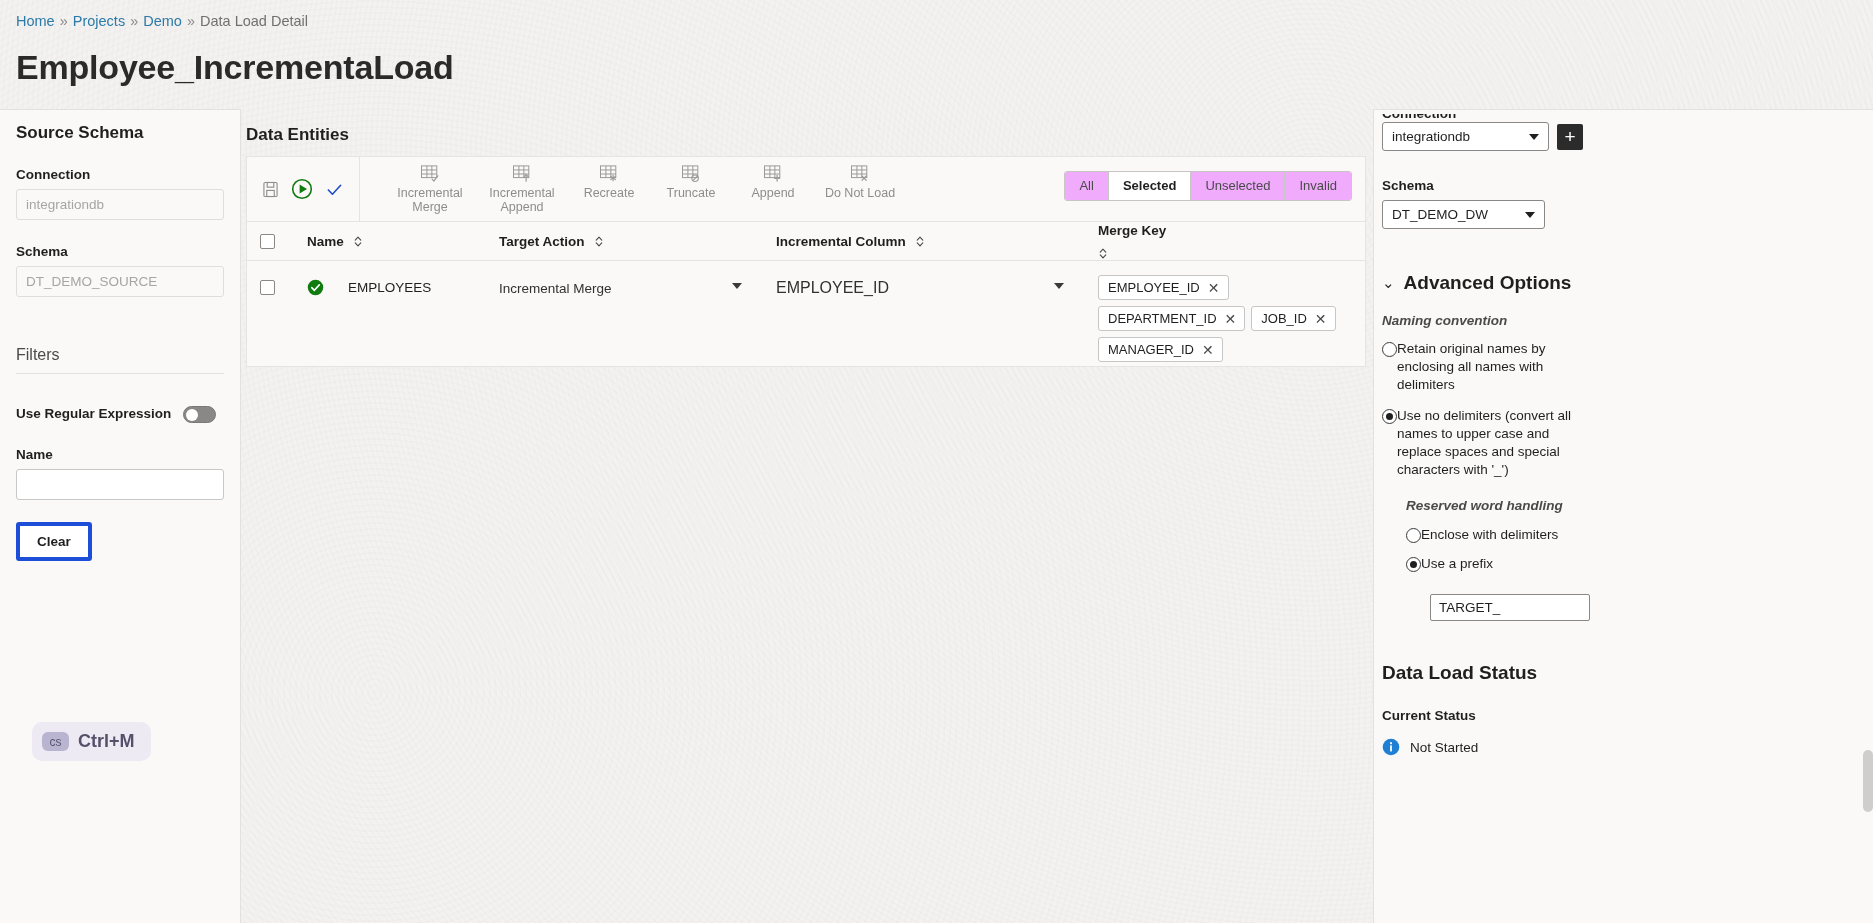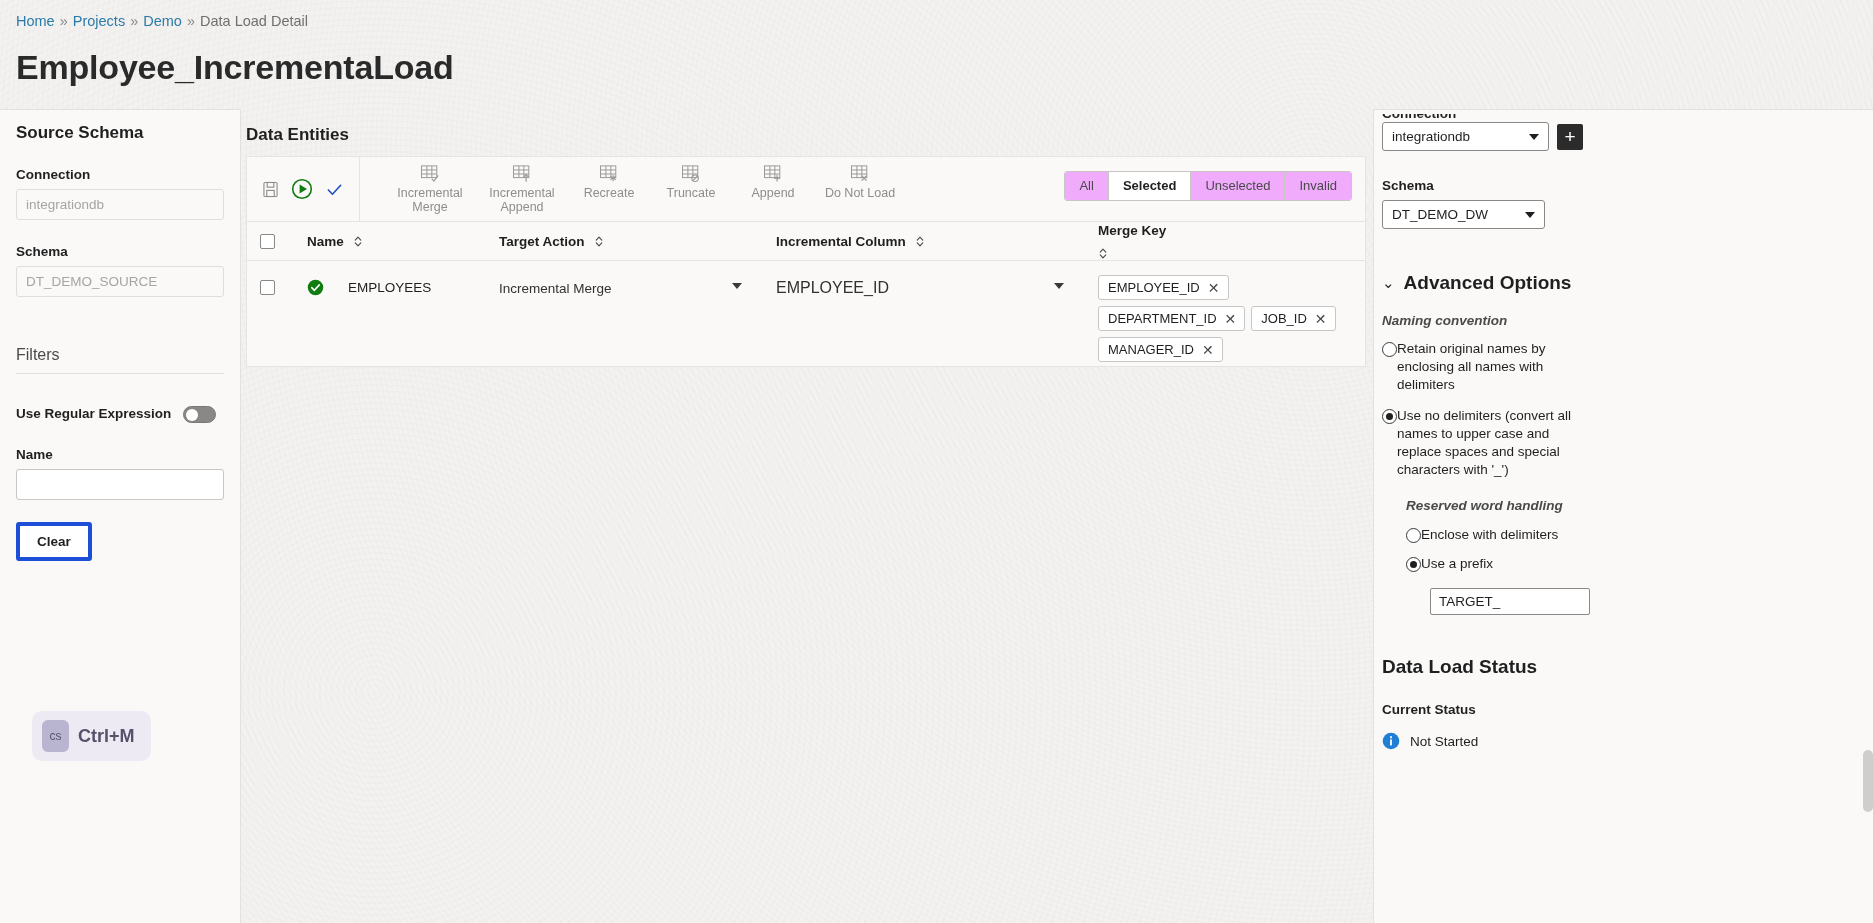--- a/index.html
+++ b/index.html
@@ -76,21 +76,21 @@
     cursor: pointer; color: #1f1f1f;
     font-family: "Liberation Sans", sans-serif;
   }
   .ctrlm {
     position: absolute; left: 32px; bottom: 162px;
     display: flex; align-items: center; gap: 9px;
     background: rgba(226,223,238,0.55); border-radius: 10px;
     padding: 9px 16px 9px 10px;
   }
   .ctrlm .cm-ico {
-    width: 27px; height: 32px; border-radius: 6px;
+    width: 27px; height: 19px; border-radius: 6px;
     background: #b9b4cf; color: #5b5475;
     font-size: 12px; display: flex; align-items: center; justify-content: center;
   }
   .ctrlm .cm-txt { font-size: 18px; font-weight: bold; color: #55516b; }
 
   
   .center { position: absolute; left: 241px; top: 109px; width: 1132px; height: 814px; }
   .de-title {
     position: absolute; left: 5px; top: 16px;
     font-size: 17px; font-weight: bold; color: #1f1f1f;
@@ -533,21 +533,21 @@
     <div class="radio-row" style="margin-top:13px; margin-left:24px;">
       <span class="radio"></span>
       <span class="radio-txt">Enclose with delimiters</span>
     </div>
 
     <div class="radio-row" style="margin-top:11px; margin-left:24px;">
       <span class="radio on"></span>
       <span class="radio-txt">Use a prefix</span>
     </div>
 
-    <div class="rp-input" style="margin-top:15px; margin-left:48px;">TARGET_</div>
+    <div class="rp-input" style="margin-top:21px; margin-left:48px;">TARGET_</div>
 
     <div class="dls-title" style="margin-top:41px;">Data Load Status</div>
 
     <div class="cs-title" style="margin-top:24px;">Current Status</div>
 
     <div class="status-row" style="margin-top:15px;">
       <span class="info-ico">
         <svg viewBox="0 0 18 18" width="18" height="18">
           <circle cx="9" cy="9" r="8.3" fill="#1f7fd4"></circle>
           <rect x="8.1" y="7.4" width="1.8" height="6" fill="#fff"></rect>

